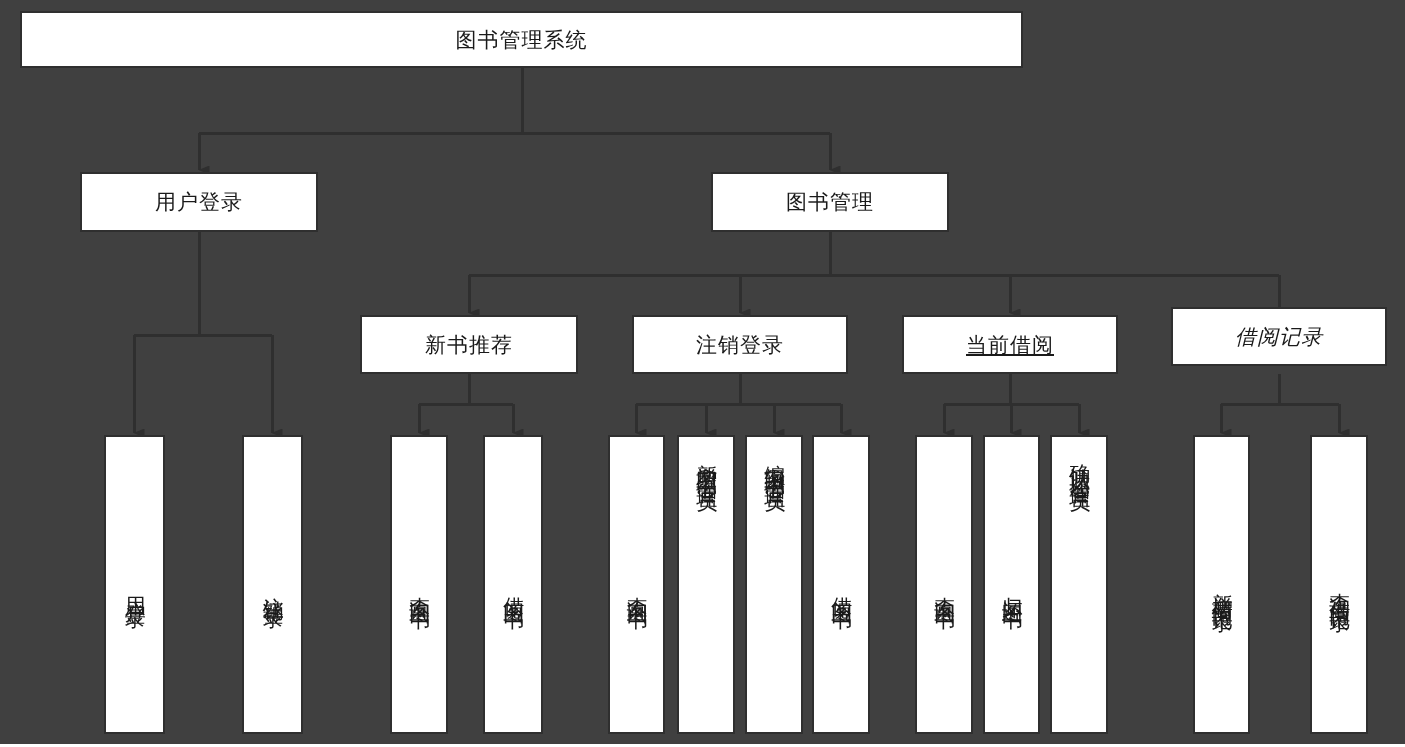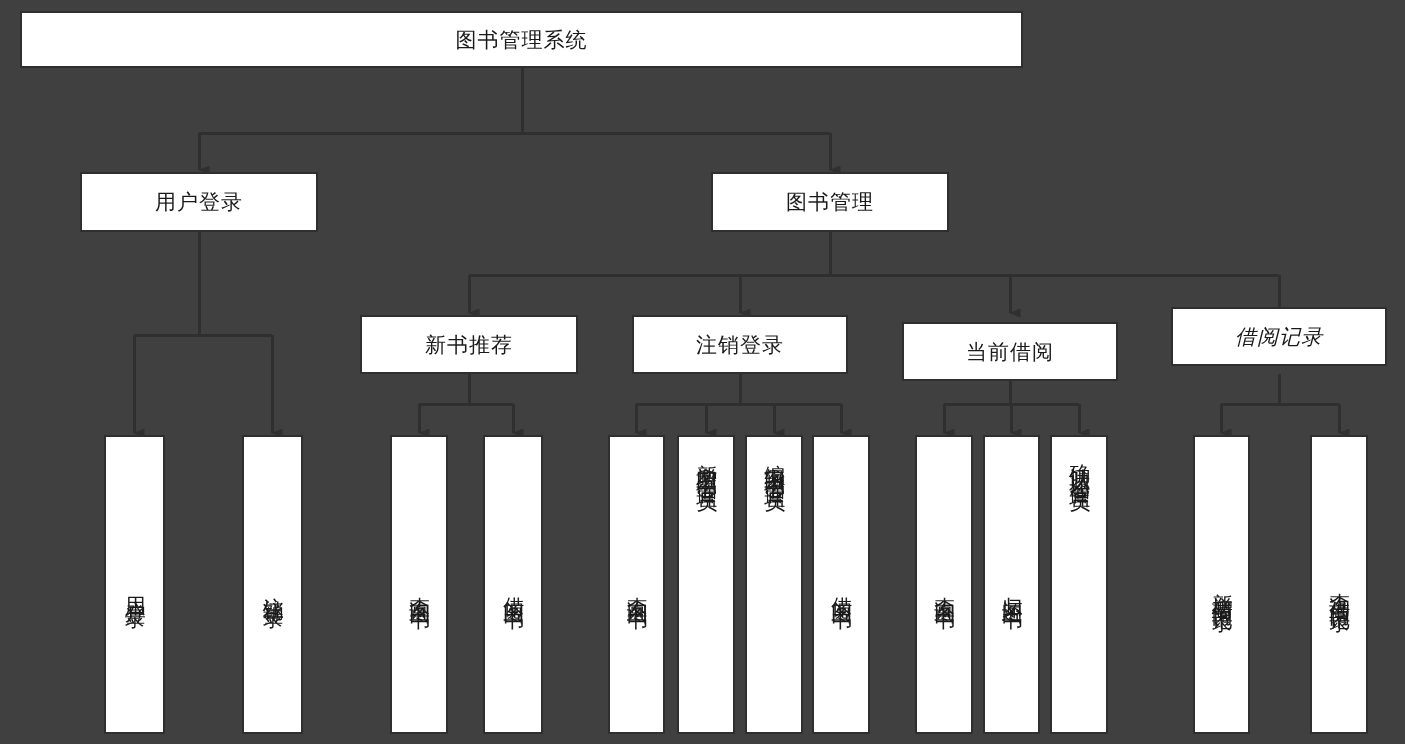--- a/index.html
+++ b/index.html
@@ -106,21 +106,21 @@
       </div>
       <div class="node-box h-label" style="left: 711px; top: 172px; width: 238px; height: 60px;">
         <span>图书管理</span>
       </div>
       <div class="node-box h-label" style="left: 360px; top: 315px; width: 218px; height: 59px; font-family: Liberation Serif, serif;">
         <span>新书推荐</span>
       </div>
       <div class="node-box h-label" style="left: 632px; top: 315px; width: 216px; height: 59px;">
         <span>注销登录</span>
       </div>
-      <div class="node-box h-label" style="left: 902px; top: 322px; width: 216px; height: 59px;">
+      <div class="node-box h-label" style="left: 902px; top: 315px; width: 216px; height: 59px; text-decoration: underline;">
         <span>当前借阅</span>
       </div>
       <div class="node-box h-label" style="left: 1171px; top: 307px; width: 216px; height: 59px; font-style: italic;">
         <span>借阅记录</span>
       </div>
       <div class="node-box v-label" style="left: 104px; top: 435px; width: 61px; height: 299px;">
         <div class="vwrap">
           <span class="vtext">用户登录</span>
         </div>
       </div>

